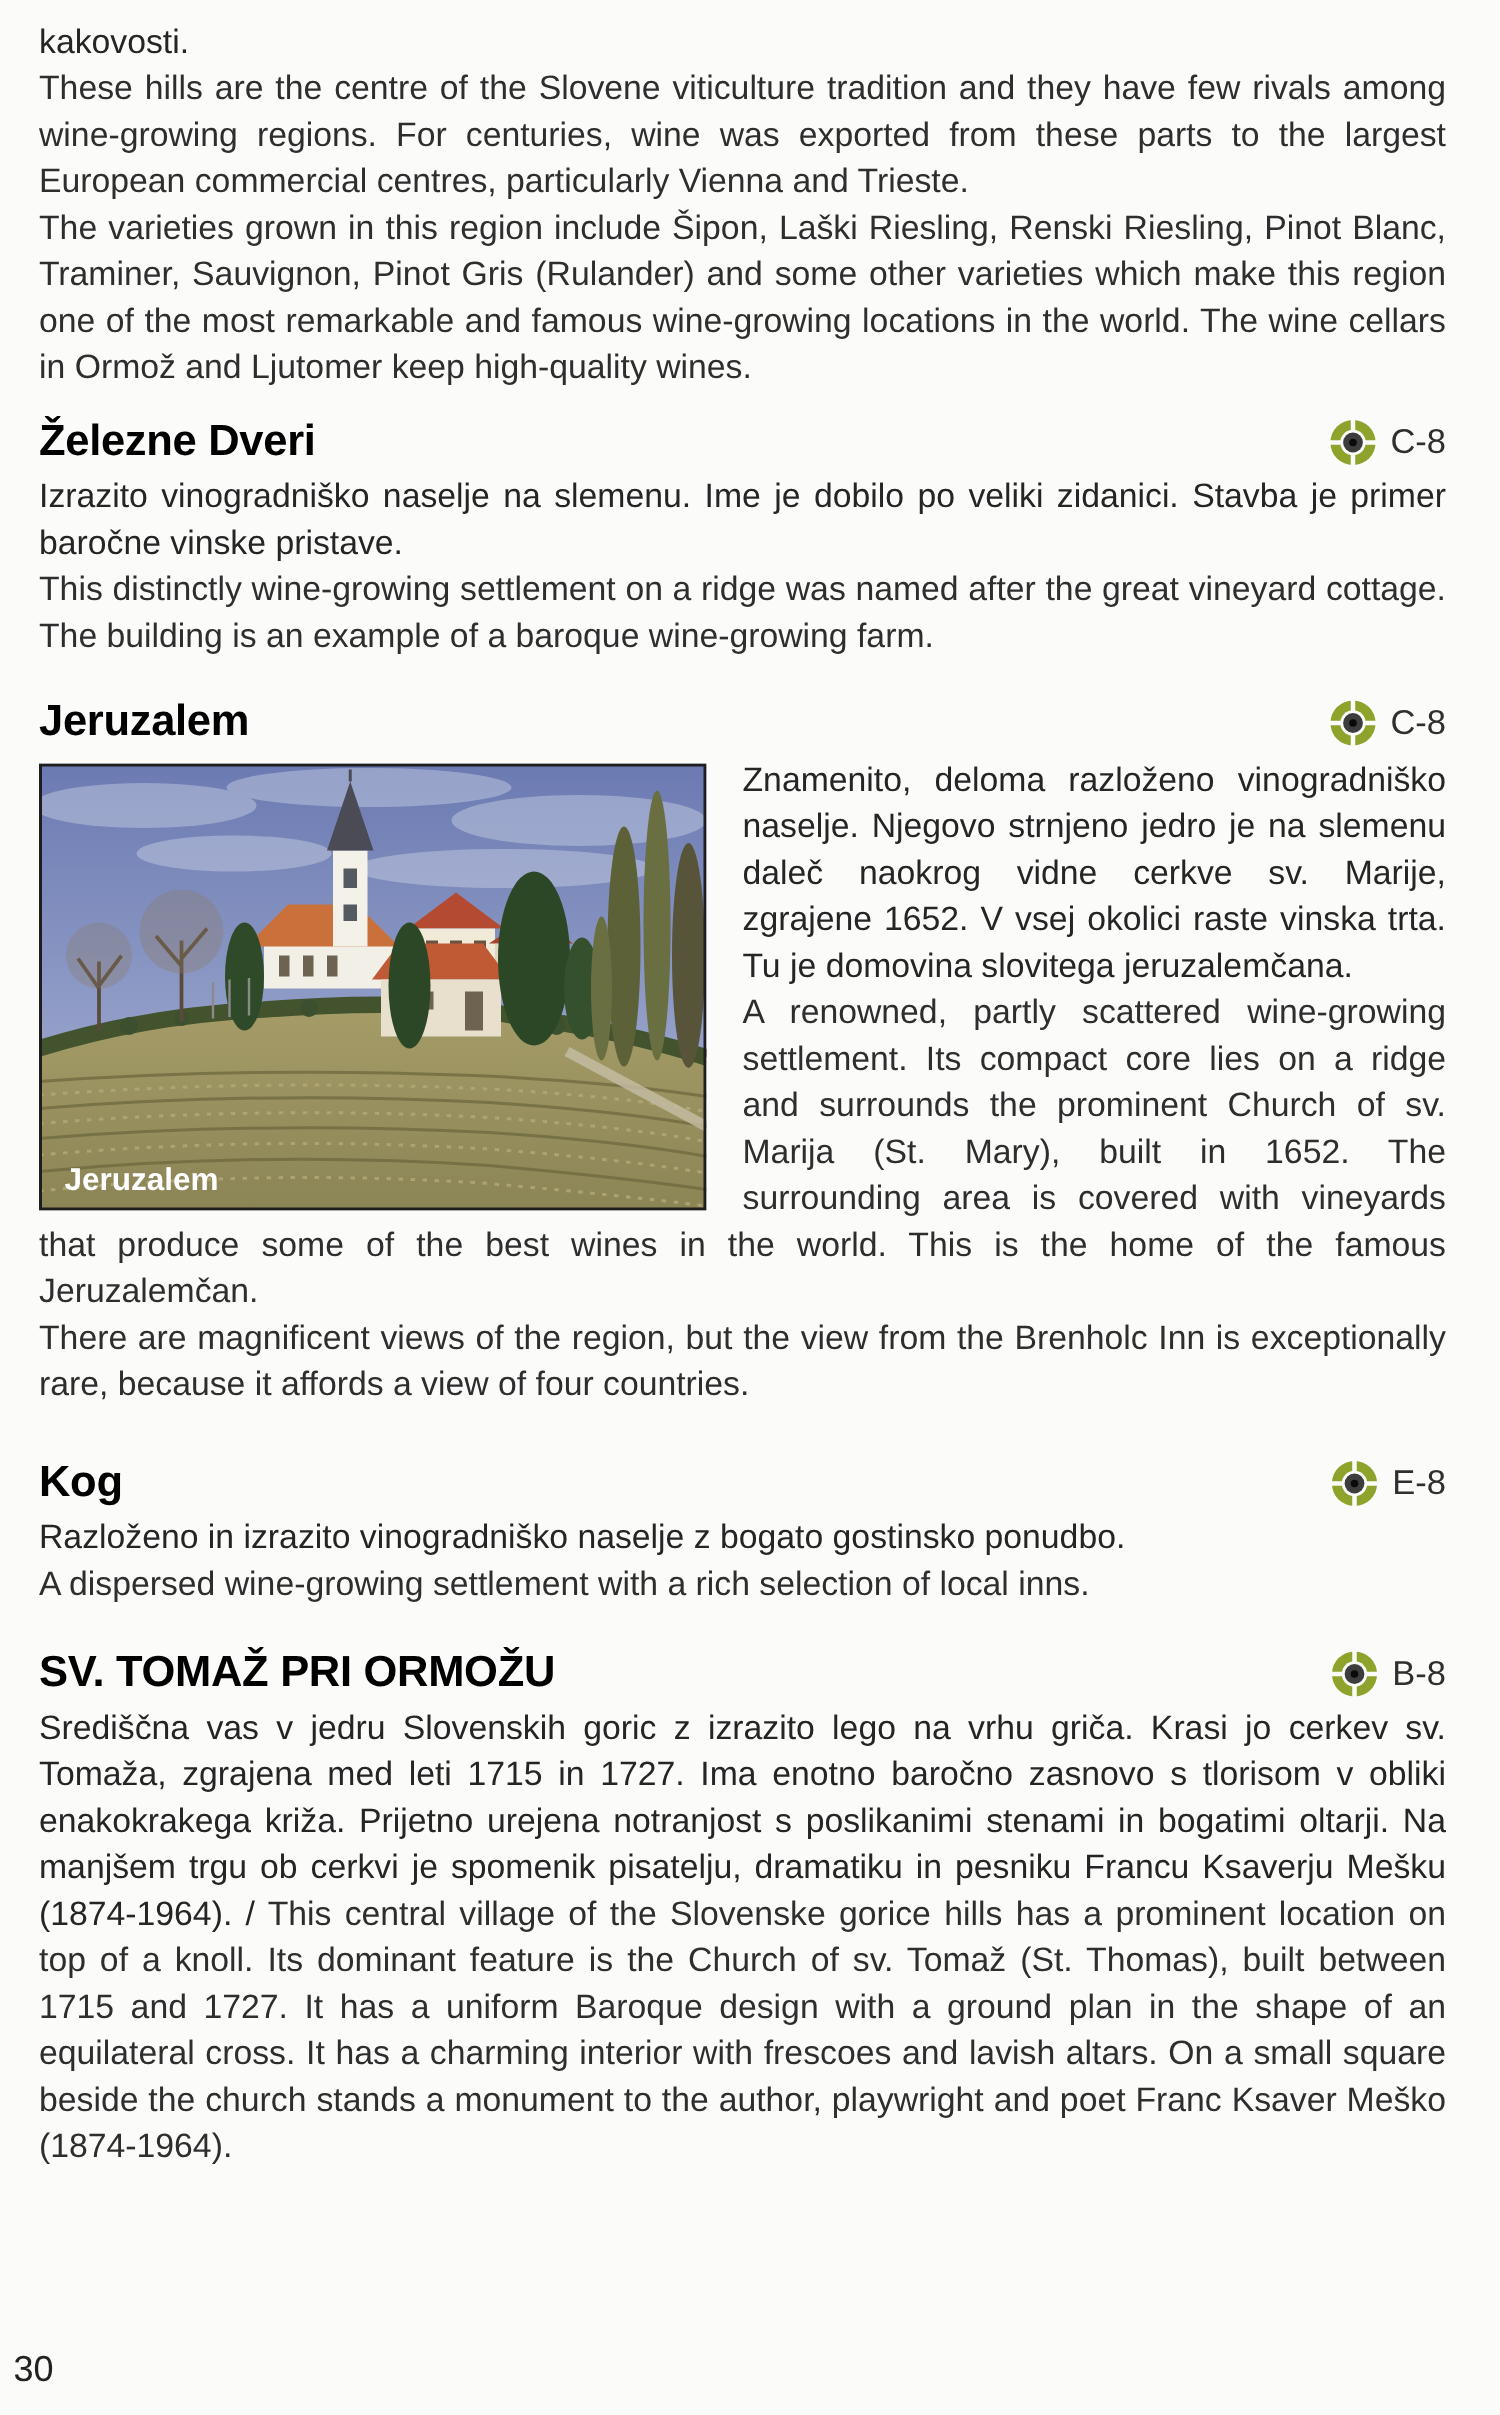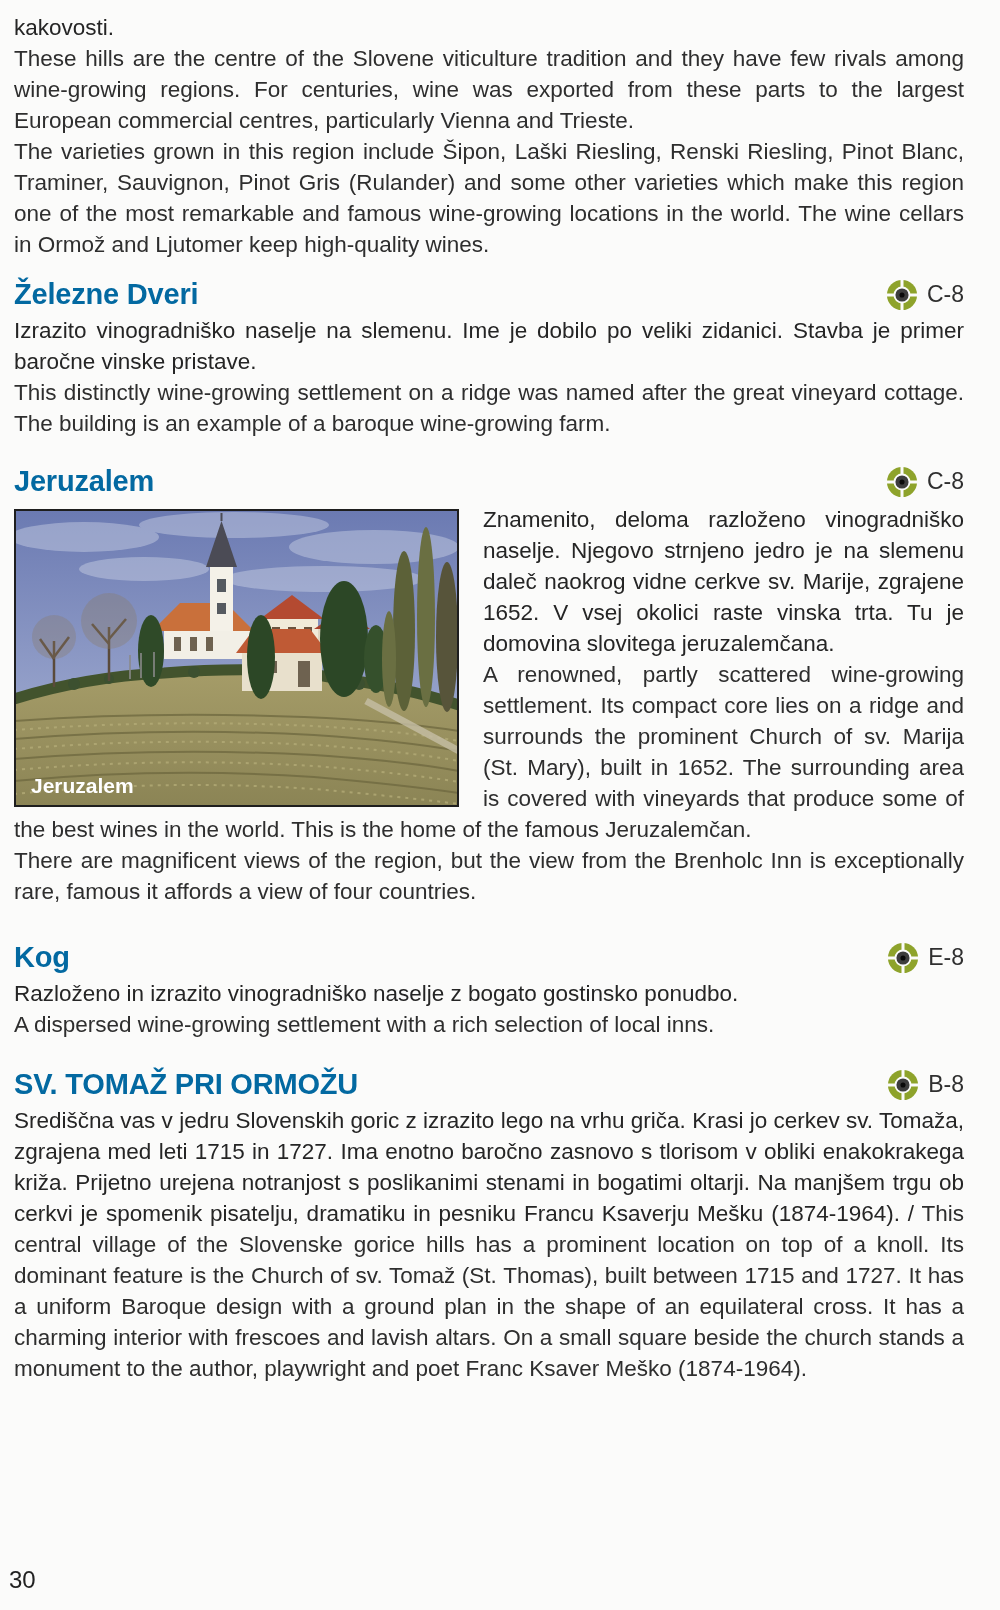--- a/index.html
+++ b/index.html
@@ -7,39 +7,39 @@
   body {
     width: 1000px; height: 1610px;
     background: #fbfbfa;
     font-family: "Liberation Sans", sans-serif;
     color: #272727;
     overflow: hidden;
   }
   .page {
     position: relative;
     width: 1000px; height: 1610px;
-    padding: 12px 36px 0 14px;
+    padding: 12px 36px 0 26px;
   }
   p {
     margin: 0;
     font-size: 22.5px;
     line-height: 31px;
     text-align: justify;
   }
   .it { color: #2e2e2e; }
   .sl { color: #252525; }
   .sec-head {
     display: flex;
     align-items: center;
     justify-content: space-between;
   }
   .sec-title {
     font-weight: bold;
     font-size: 29px;
-    color: #0369a1;
+    color: #000000;
     letter-spacing: -0.2px;
   }
   .grid-ref {
     display: flex;
     align-items: center;
     gap: 9px;
     font-size: 23px;
     color: #2f2f2f;
     text-align: right;
   }
@@ -222,21 +222,21 @@
             <line x1="140" y1="168" x2="140" y2="143"></line>
           </g>
 
           <text x="17" y="284" font-family="Liberation Sans, sans-serif" font-size="21" font-weight="bold" fill="#ffffff">Jeruzalem</text>
 
           <rect x="1" y="1" width="443" height="296" fill="none" stroke="#1e1e1e" stroke-width="2"></rect>
         </svg>
       </div>
       <p class="sl">Znamenito, deloma razloženo vinogradniško naselje. Njegovo strnjeno jedro je na slemenu daleč naokrog vidne cerkve sv. Marije, zgrajene 1652. V vsej okolici raste vinska trta. Tu je domovina slovitega jeruzalemčana.</p>
       <p class="it">A renowned, partly scattered wine-growing settlement. Its compact core lies on a ridge and surrounds the prominent Church of sv. Marija (St. Mary), built in 1652. The surrounding area is covered with vineyards that produce some of the best wines in the world. This is the home of the famous Jeruzalemčan.</p>
-      <p class="it">There are magnificent views of the region, but the view from the Brenholc Inn is exceptionally rare, famous it affords a view of four countries.</p>
+      <p class="it">There are magnificent views of the region, but the view from the Brenholc Inn is exceptionally rare, because it affords a view of four countries.</p>
     </div>
   </section>
 
   <section id="sec-kog">
     <div class="sec-head">
       <span class="sec-title">Kog</span>
       <span class="grid-ref">
         <svg width="32" height="32" viewBox="0 0 34 34">
           <circle cx="17" cy="17" r="16" fill="#8ea32b"></circle>
           <g stroke="#fbfbfa" stroke-width="3.2">

